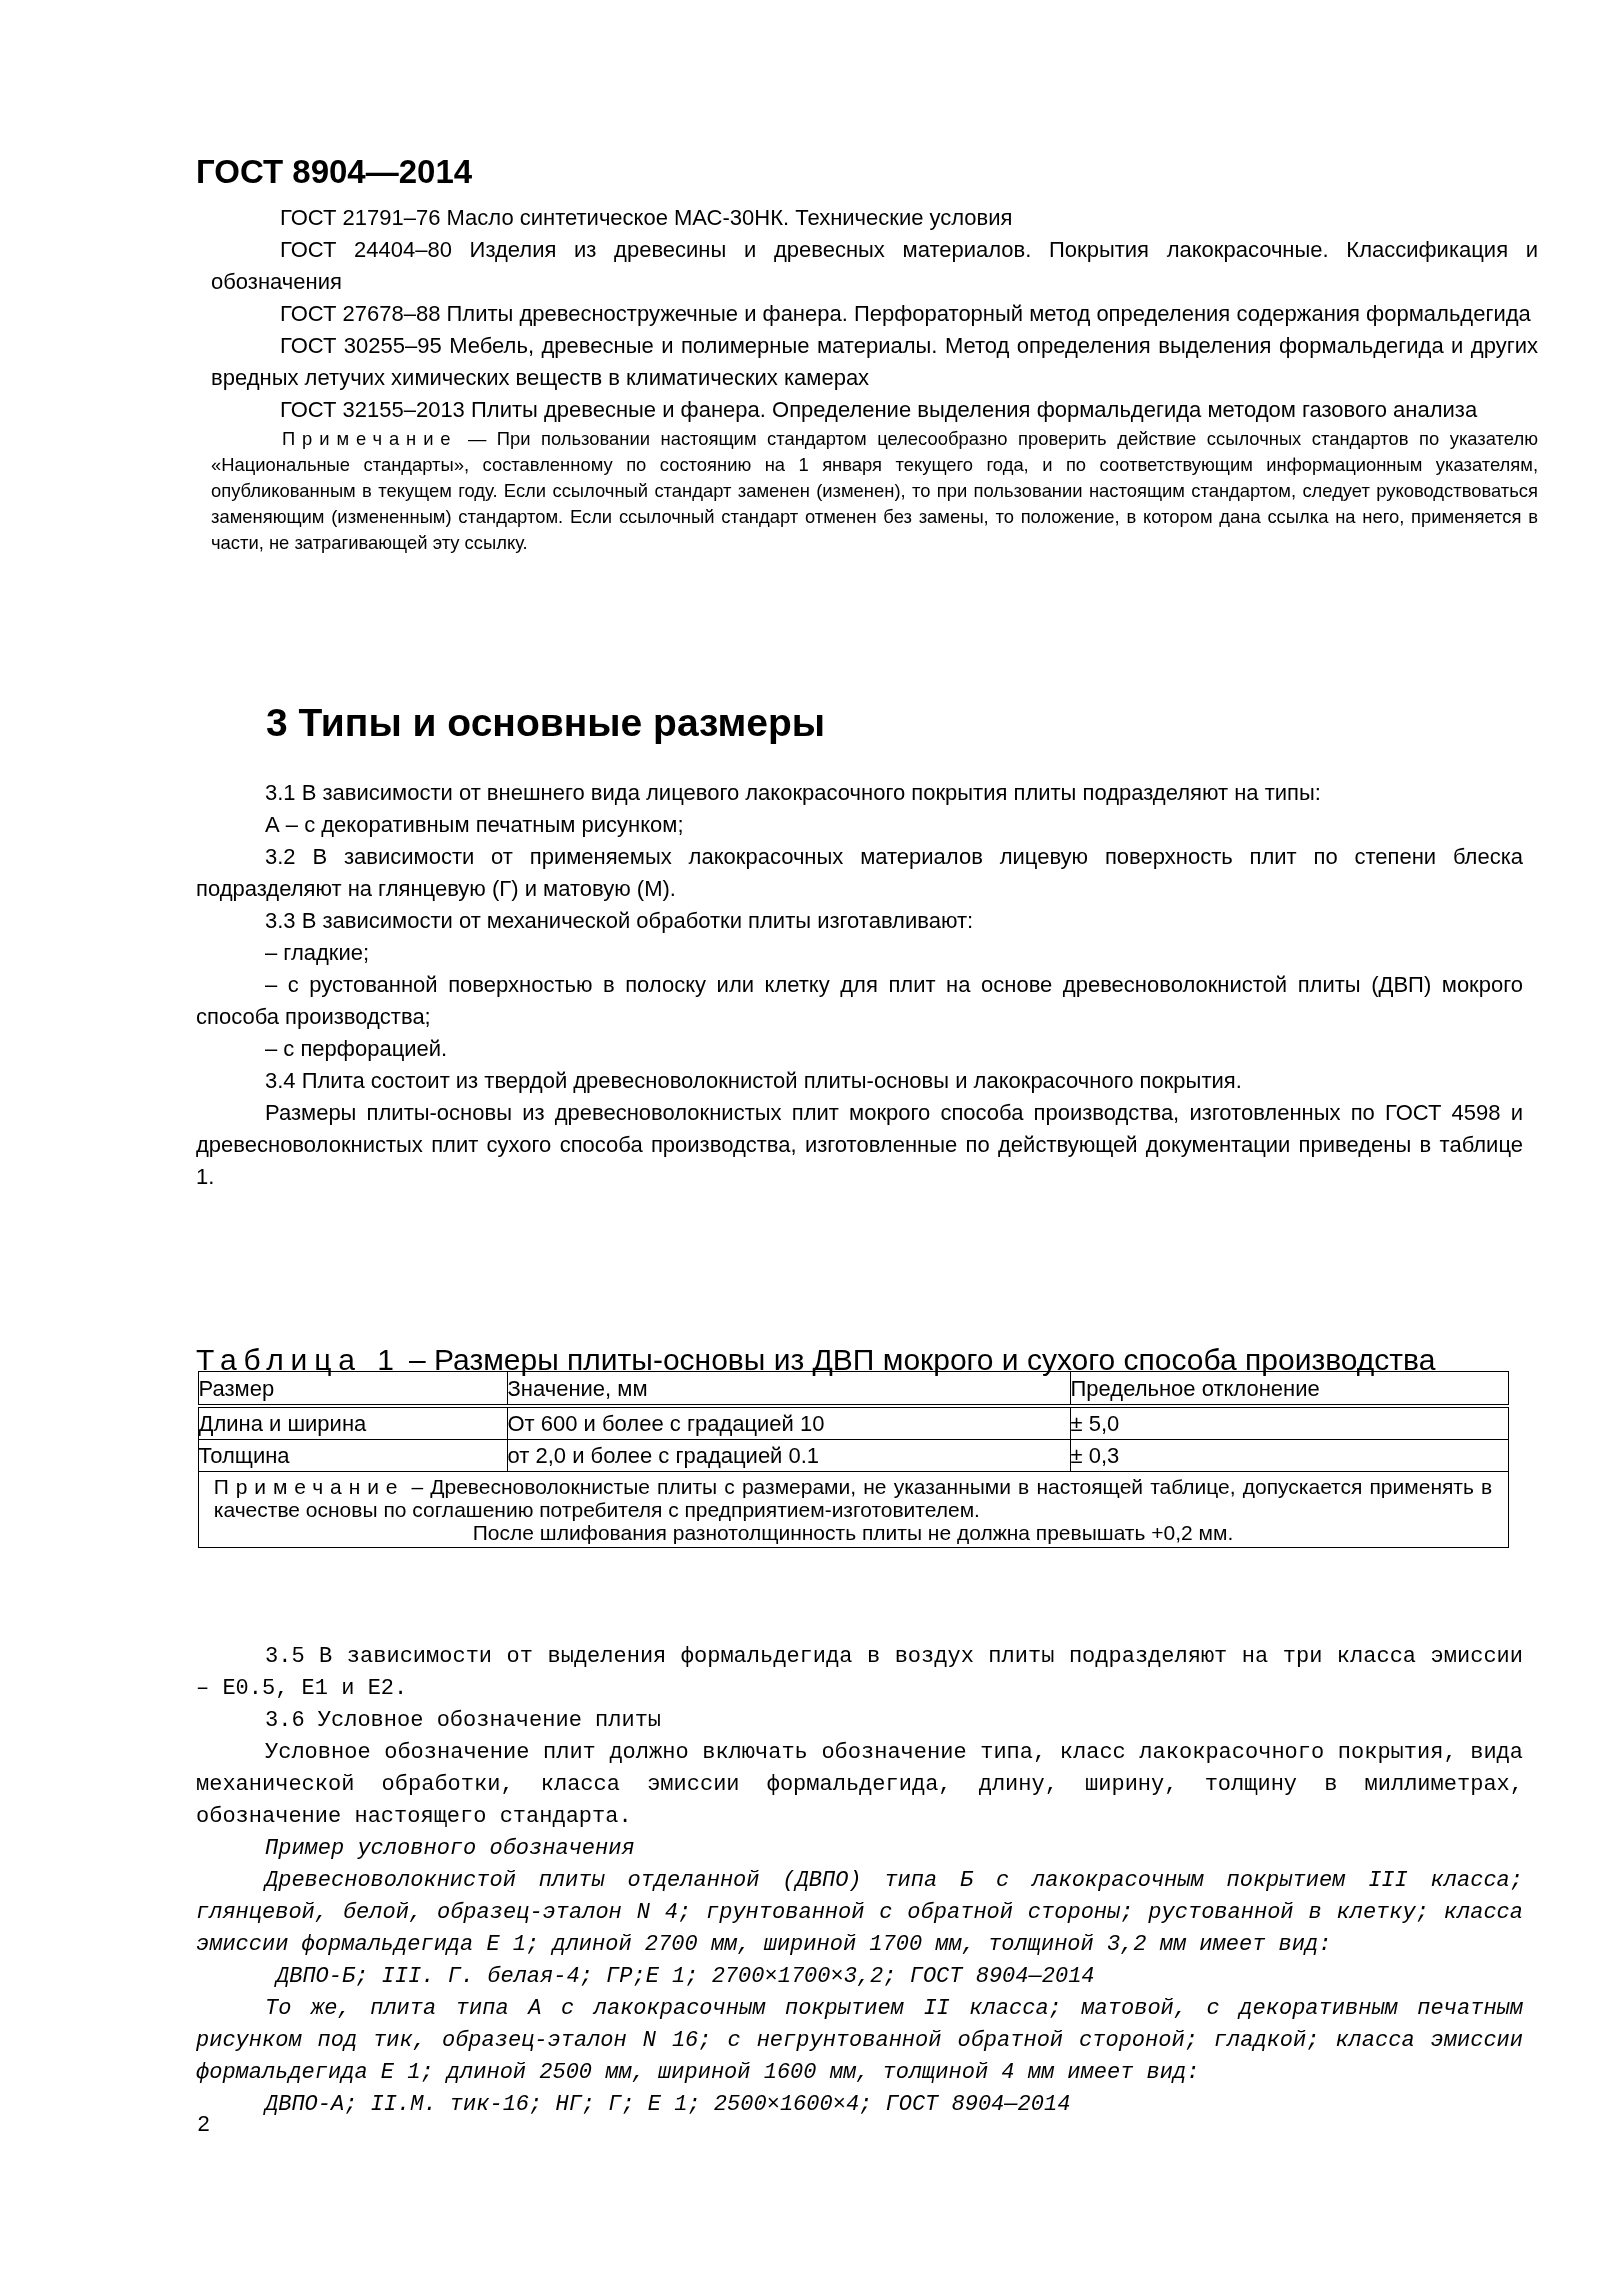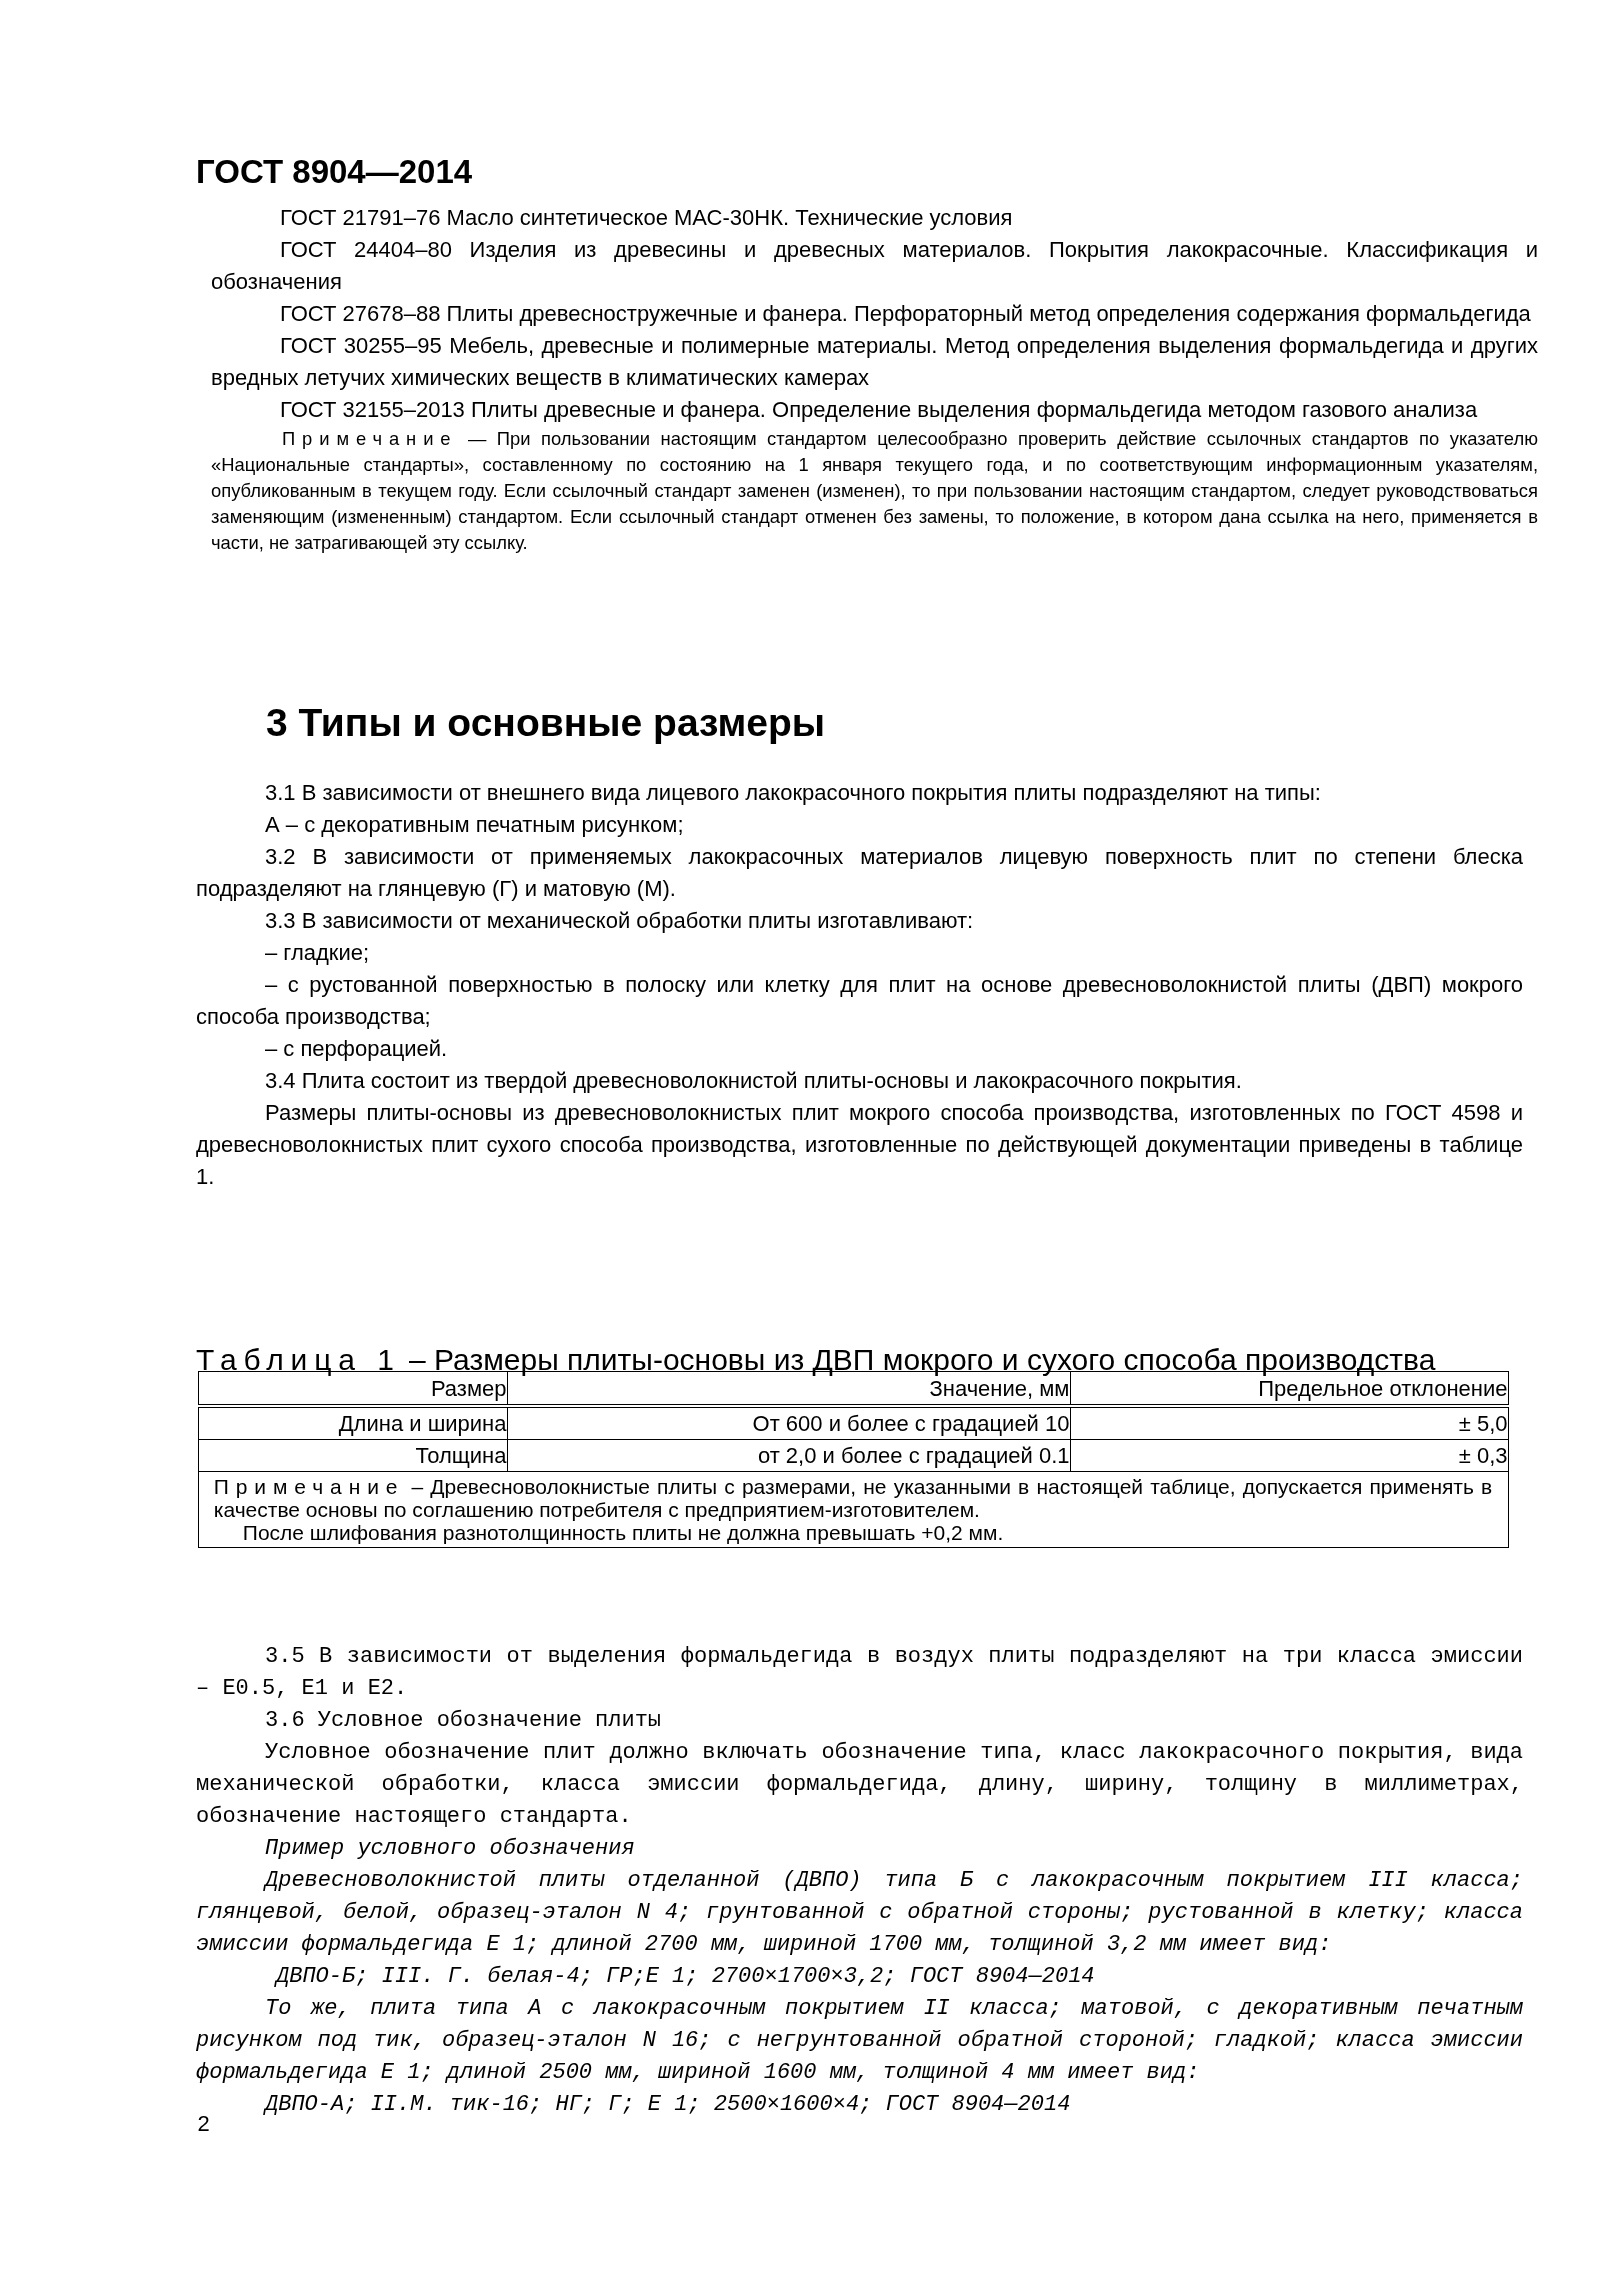--- a/index.html
+++ b/index.html
@@ -10,24 +10,24 @@
   .block { position: absolute; left: 0; width: 1327px; }
   p { margin: 0; }
   .body-p { font-size: 22px; line-height: 32px; text-align: justify; text-indent: 69px; }
   .note-p { font-size: 18.4px; line-height: 26px; text-align: justify; text-indent: 71px; }
   .spaced { letter-spacing: 6.9px; }
   .h2 { font-size: 39px; font-weight: bold; line-height: 46px; padding-left: 70px; }
   .italic { font-style: italic; }
   .formula { font-style: italic; font-size: 22px; line-height: 32px; }
   .caption { font-size: 30px; line-height: 26px; white-space: nowrap; }
   table.t1 { position: absolute; left: 1.5px; width: 1311px; border-collapse: collapse; font-size: 22px; }
-  table.t1 td, table.t1 th { border: 1.5px solid #000; text-align: right; font-weight: normal; padding: 0; height: 31px; line-height: 31px; }
+  table.t1 td, table.t1 th { border: 1.5px solid #000; text-align: left; font-weight: normal; padding: 0; height: 31px; line-height: 31px; }
   table.t1 thead th { border-bottom: 4.6px double #000; height: 32px; }
   table.t1 td.note-cell { text-align: justify; font-size: 21px; line-height: 23px; padding: 3.1px 15.3px 3.1px 15.3px; height: auto; }
-  .note-cell .line3 { display: block; text-align: left; margin-left: 29px; }
+  .note-cell .line3 { display: block; text-align: center; }
   .page-number { position: absolute; top: 2108px; left: 1.5px; font-size: 22px; line-height: 31px; }
 </style>
 </head>
 <body>
 
 <div class="page">
 
   <div class="running-header">ГОСТ 8904—2014</div>
 
   <div class="block" style="top:202px;margin-left:15px;">

